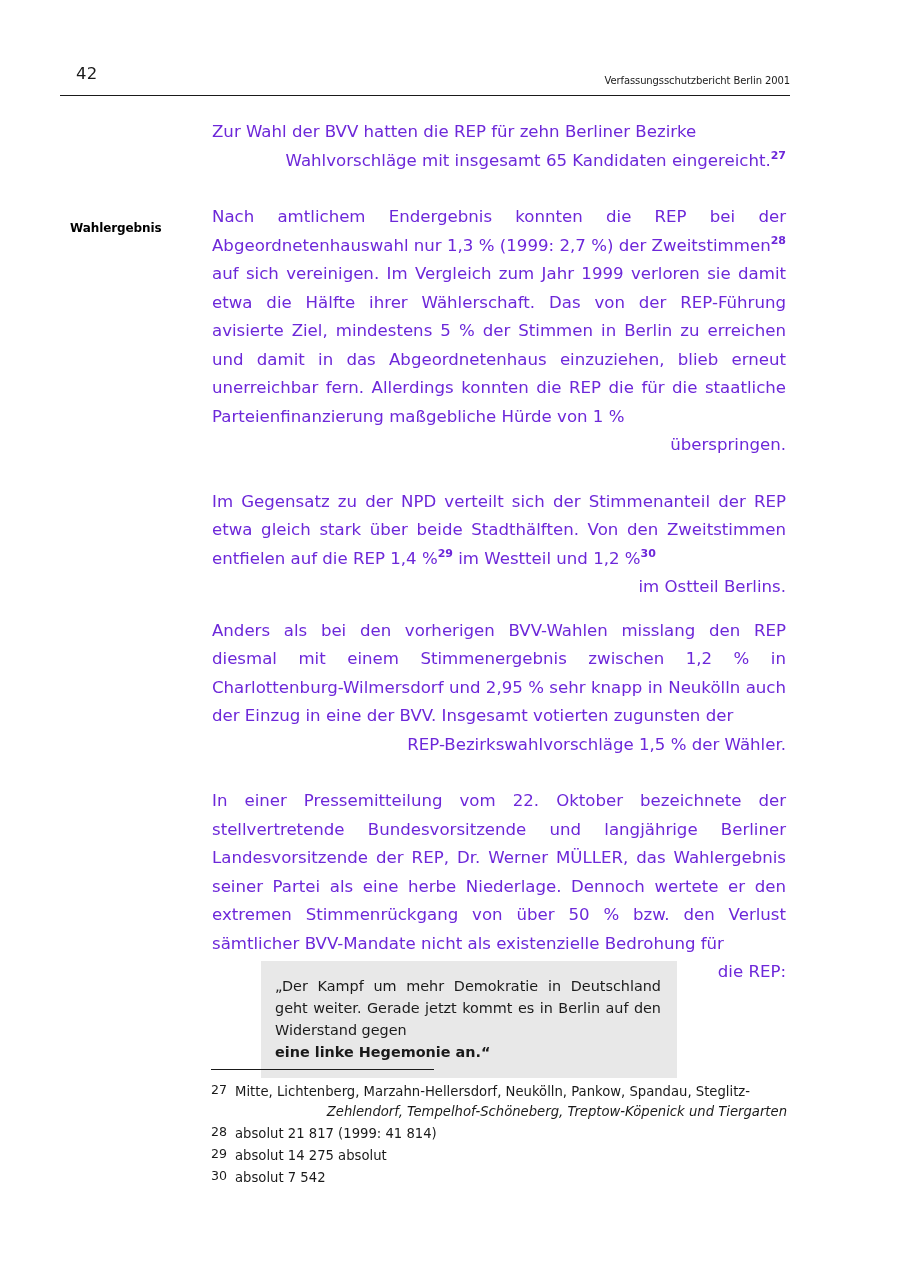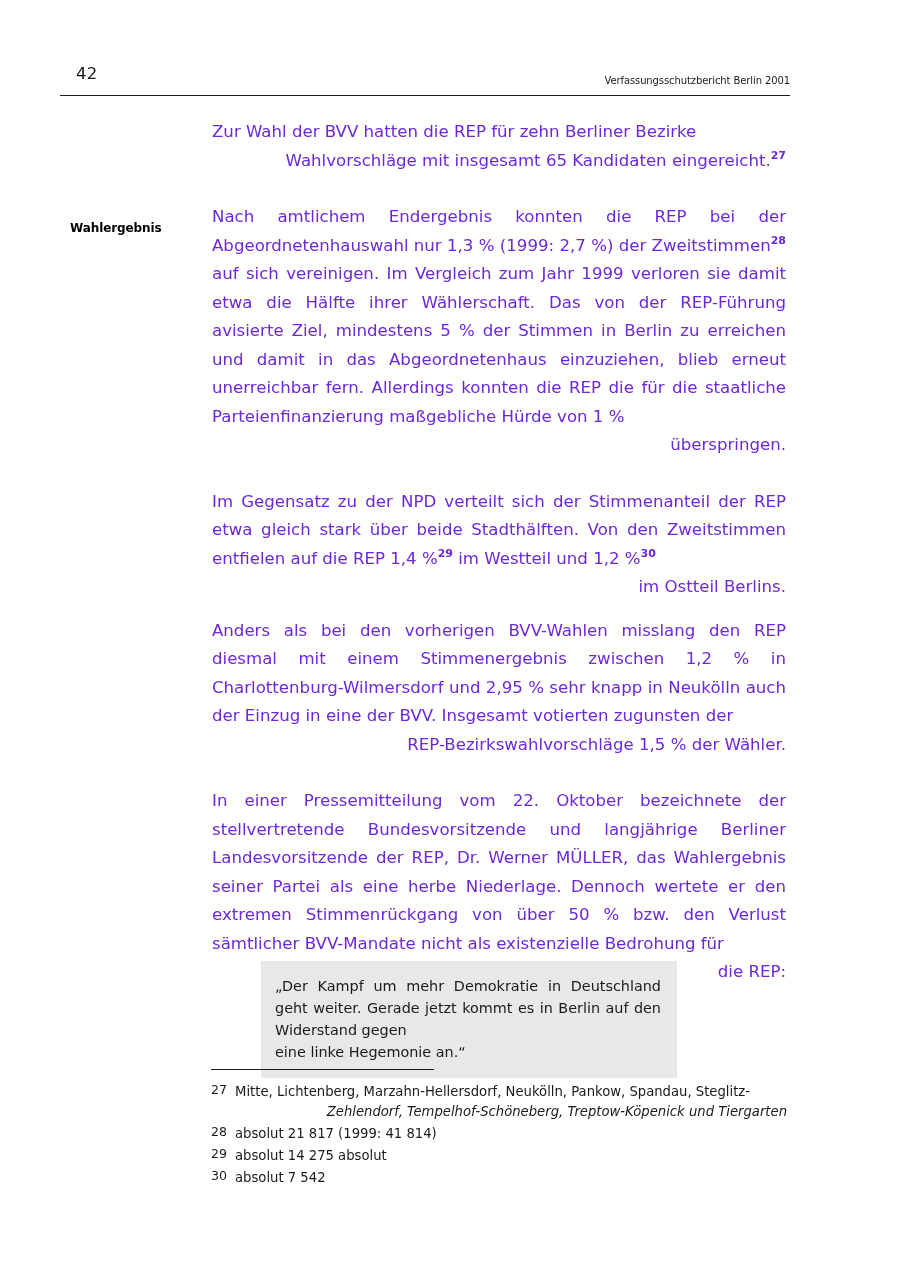--- a/index.html
+++ b/index.html
@@ -120,20 +120,21 @@
   .quote-text {
     font-size: 14.4px;
     line-height: 22px;
     text-align: justify;
     color: #1a1a1a;
     margin: 0;
   }
   .quote-text > .lastline {
     display: block;
     text-align: left;
+    font-weight: bold;
   }
 
   
   .footnote-rule {
     position: absolute;
     left: 211px;
     top: 1069px;
     width: 223px;
     height: 0;
     border-top: 1.4px solid #1a1a1a;

